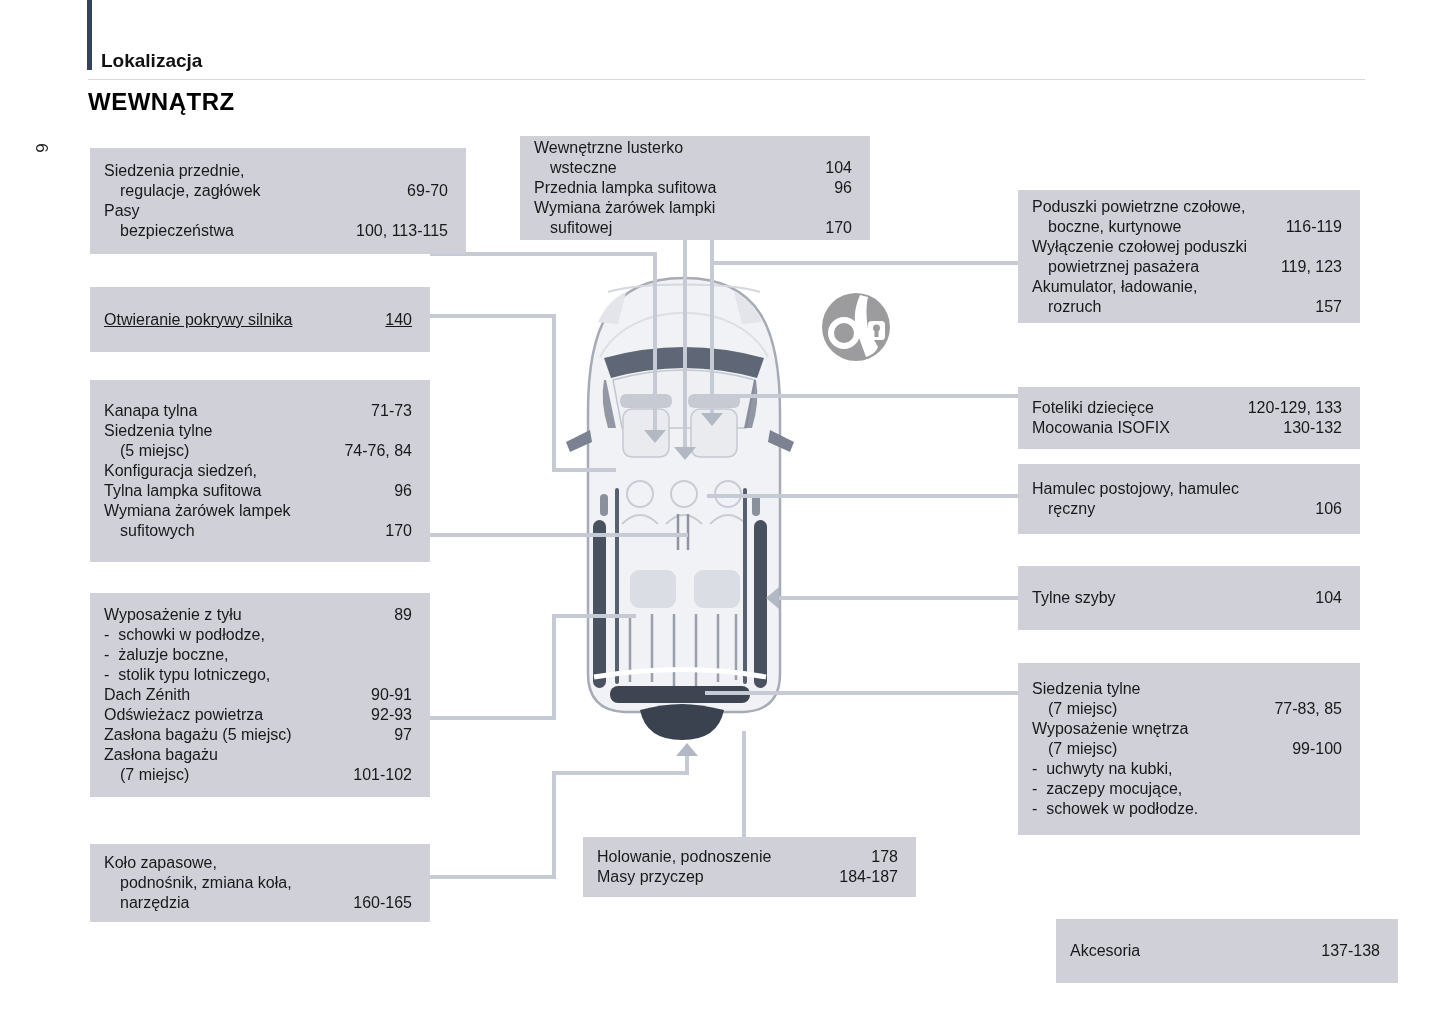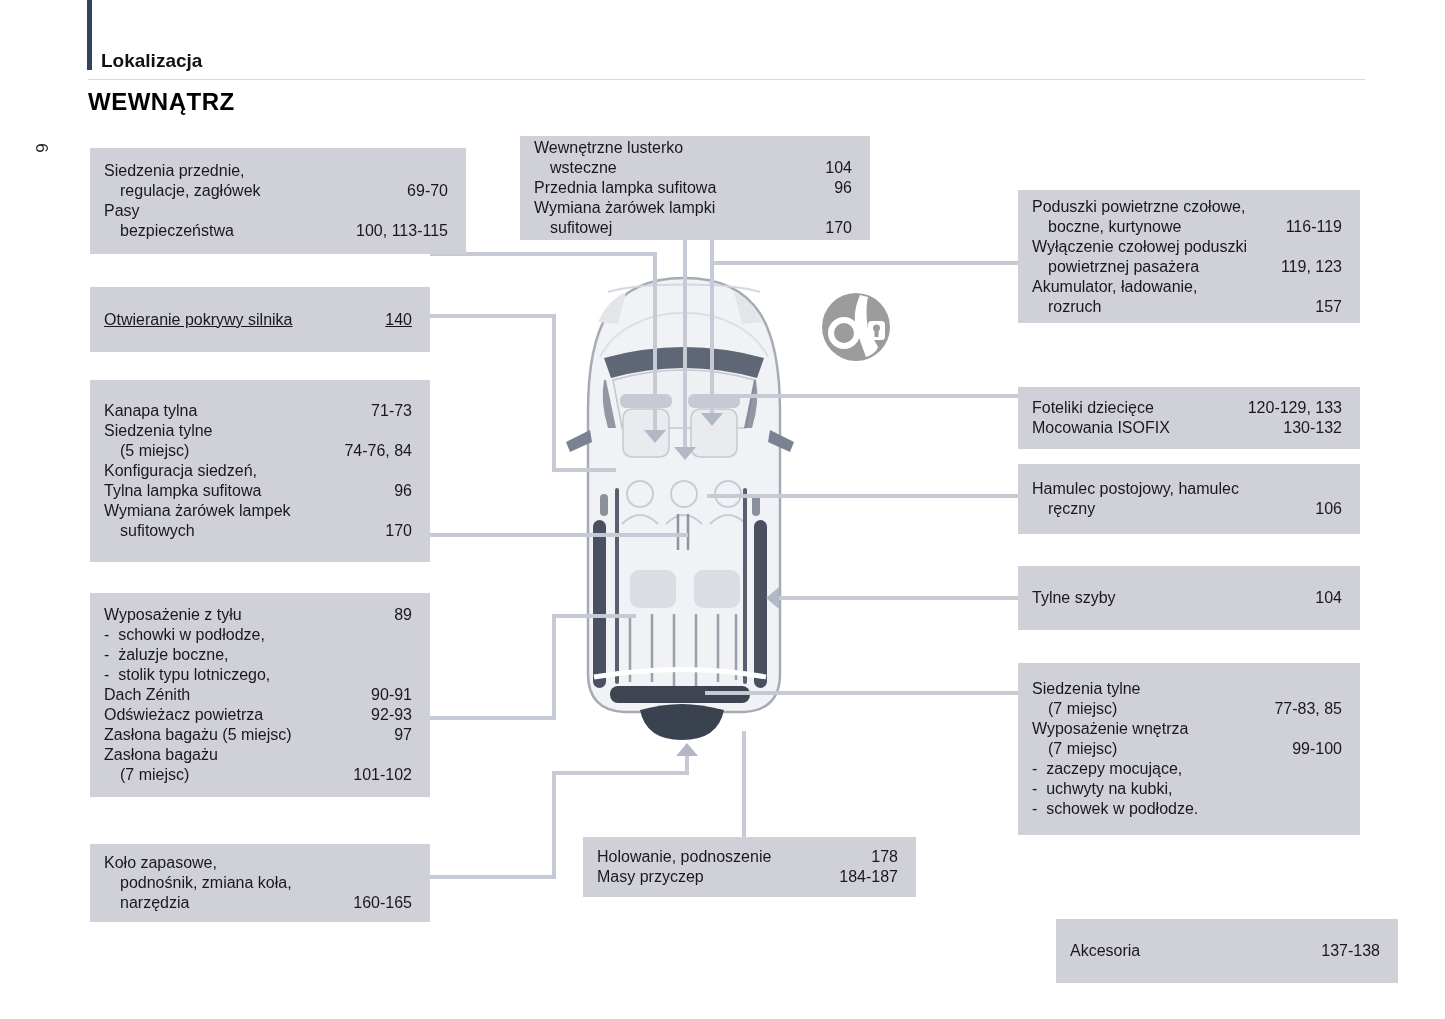--- a/index.html
+++ b/index.html
@@ -321,24 +321,24 @@
         <span class="pg">77-83, 85</span>
       </div>
       <div class="line">
         <span class="lbl">Wyposażenie wnętrza</span>
       </div>
       <div class="line indent">
         <span class="lbl">(7 miejsc)</span>
         <span class="pg">99-100</span>
       </div>
       <div class="line">
+        <span class="lbl">-&nbsp;&nbsp;uchwyty na kubki,</span>
+      </div>
+      <div class="line">
         <span class="lbl">-&nbsp;&nbsp;zaczepy mocujące,</span>
-      </div>
-      <div class="line">
-        <span class="lbl">-&nbsp;&nbsp;uchwyty na kubki,</span>
       </div>
       <div class="line">
         <span class="lbl">-&nbsp;&nbsp;schowek w podłodze.</span>
       </div>
     </div>
   <div class="box" id="box-accessories">
       <div class="line">
         <span class="lbl">Akcesoria</span>
         <span class="pg">137-138</span>
       </div>

